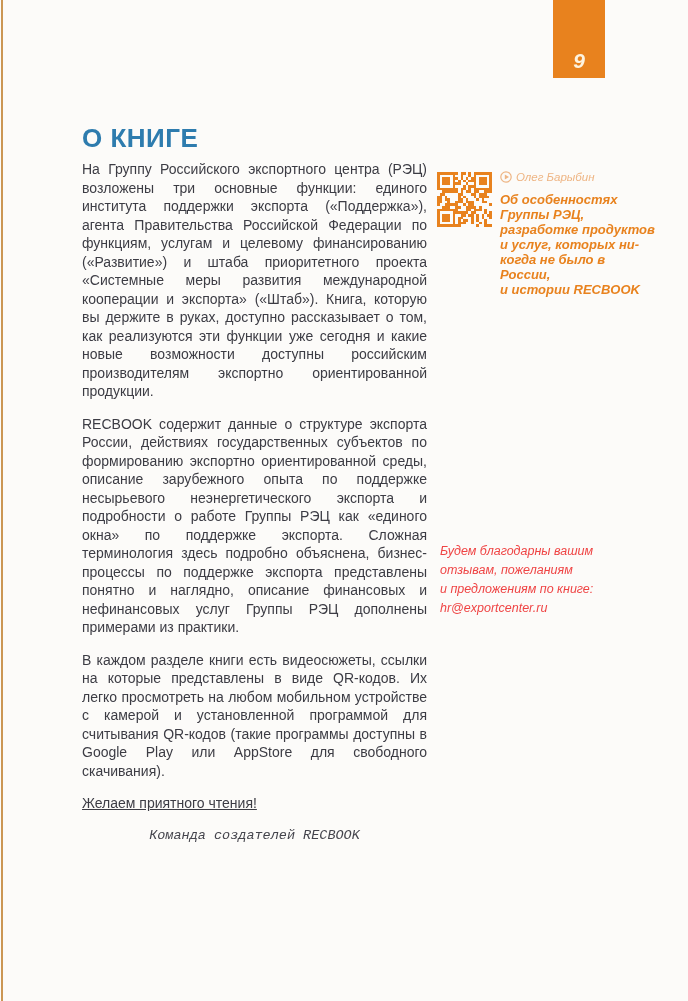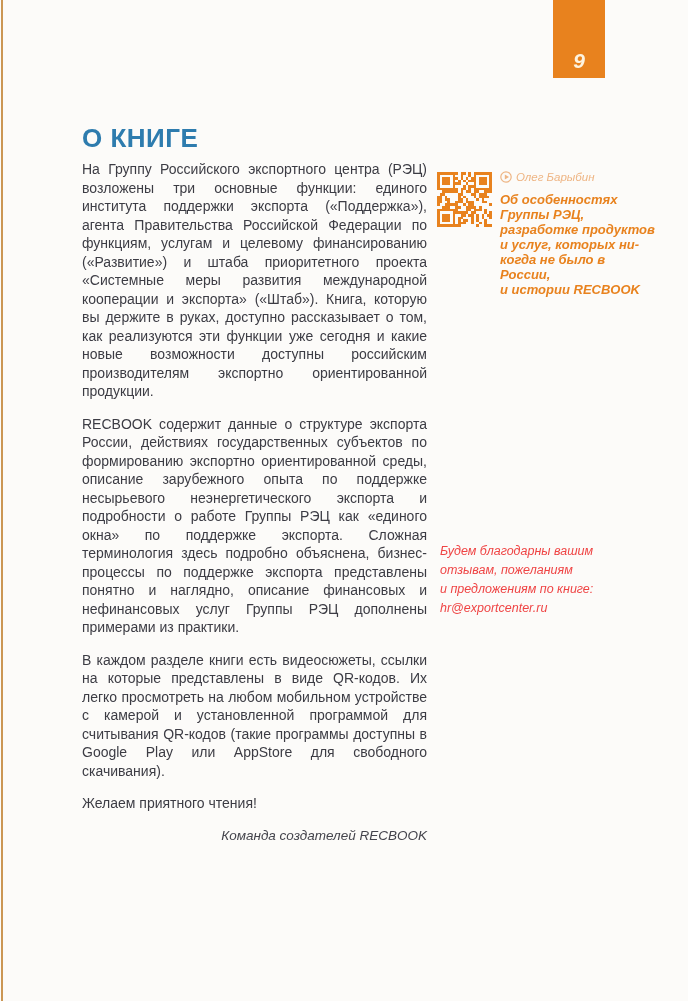--- a/index.html
+++ b/index.html
@@ -17,23 +17,23 @@
   .page-number{color:#fdf3e0;font-size:21px;font-weight:700;font-style:italic;}
   .page-title{
     position:absolute;left:82px;top:106px;
     color:#2e7cae;font-size:26px;font-weight:700;letter-spacing:.5px;
   }
   .main-col{
     position:absolute;left:82px;top:160px;width:345px;
     color:#3c3c44;font-size:14px;line-height:18.5px;text-align:justify;
   }
   .main-col p{margin:0 0 14px 0;}
-  .closing{text-align:left;}
+  .closing{text-align:left;text-decoration:underline;}
   .signature{
-    margin-top:50px;font-style:italic;font-size:13.5px;color:#44444c;text-align:right;
+    margin-top:50px;font-style:italic;font-size:13.5px;color:#44444c;text-align:center;font-family:Liberation Mono, monospace;
   }
   .qr-row{position:absolute;left:437px;top:171px;width:218px;}
   .qr-code{position:absolute;left:0;top:1px;width:55px;height:55px;}
   .qr-text{margin-left:63px;}
   .author-line{display:flex;align-items:center;gap:4px;color:#eeb584;font-style:italic;font-size:11.5px;}
   .play-icon{flex:0 0 auto;display:block;}
   .caption{
     margin-top:9px;color:#e8821e;font-weight:700;font-style:italic;
     font-size:13px;line-height:15px;white-space:pre-line;
   }

